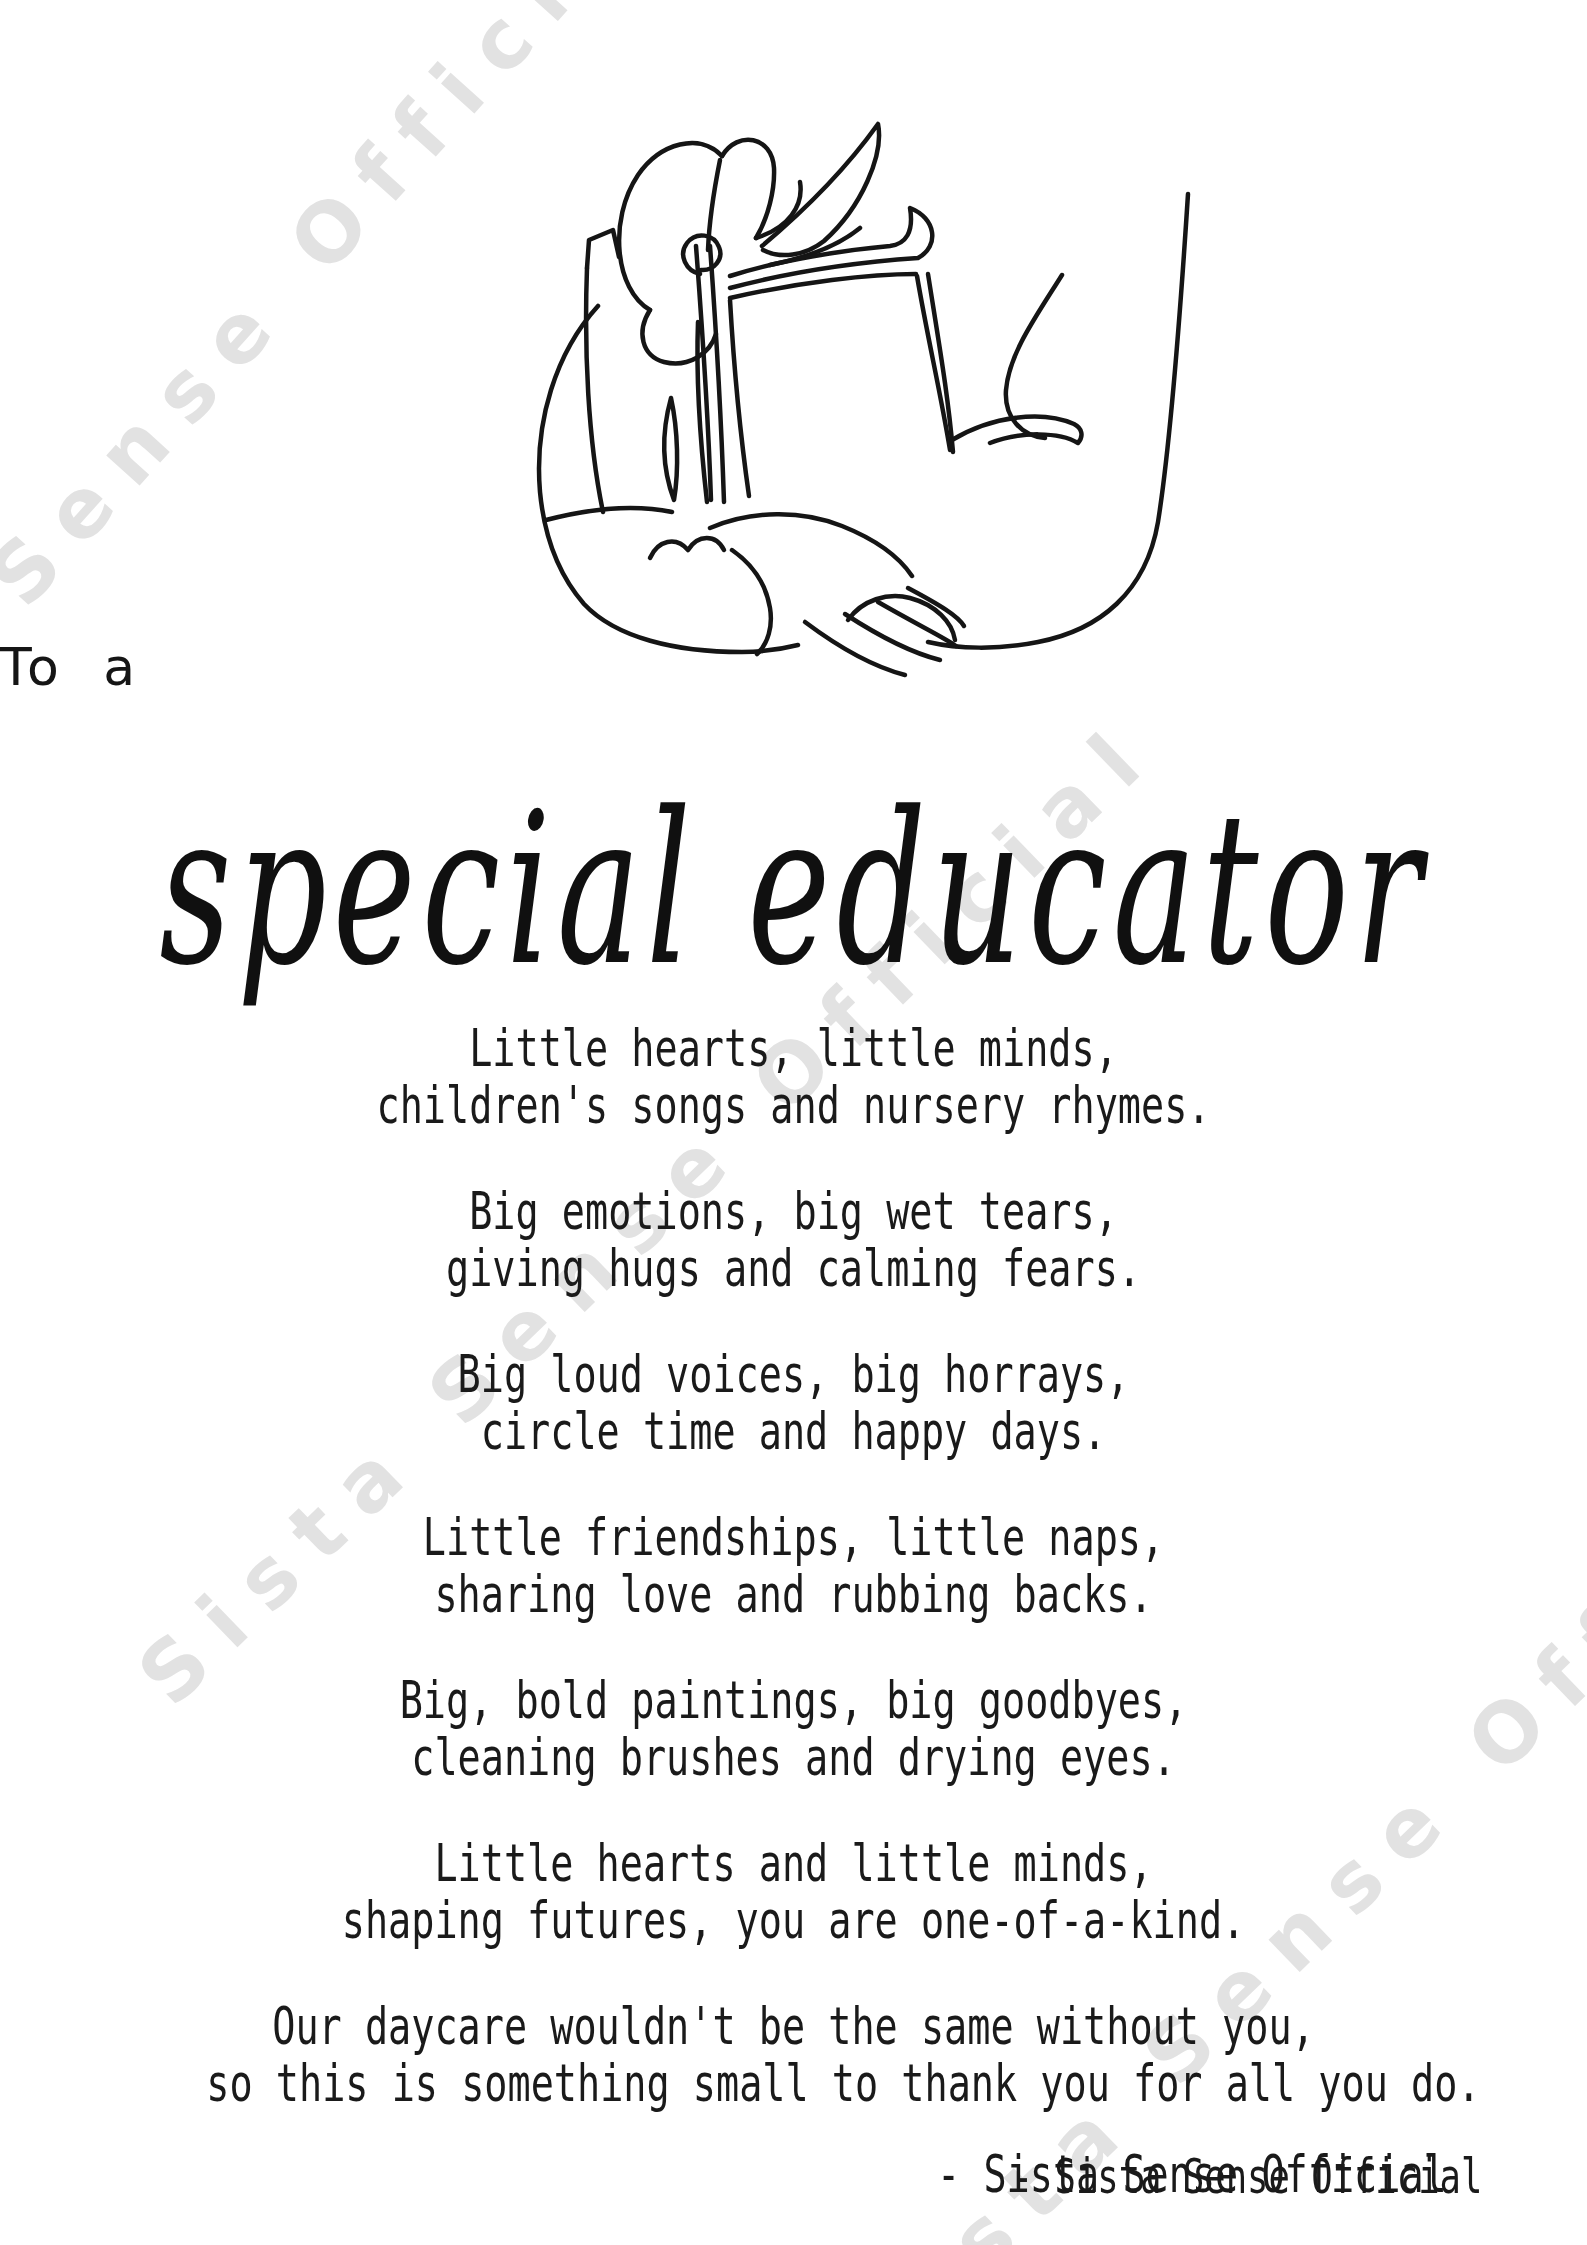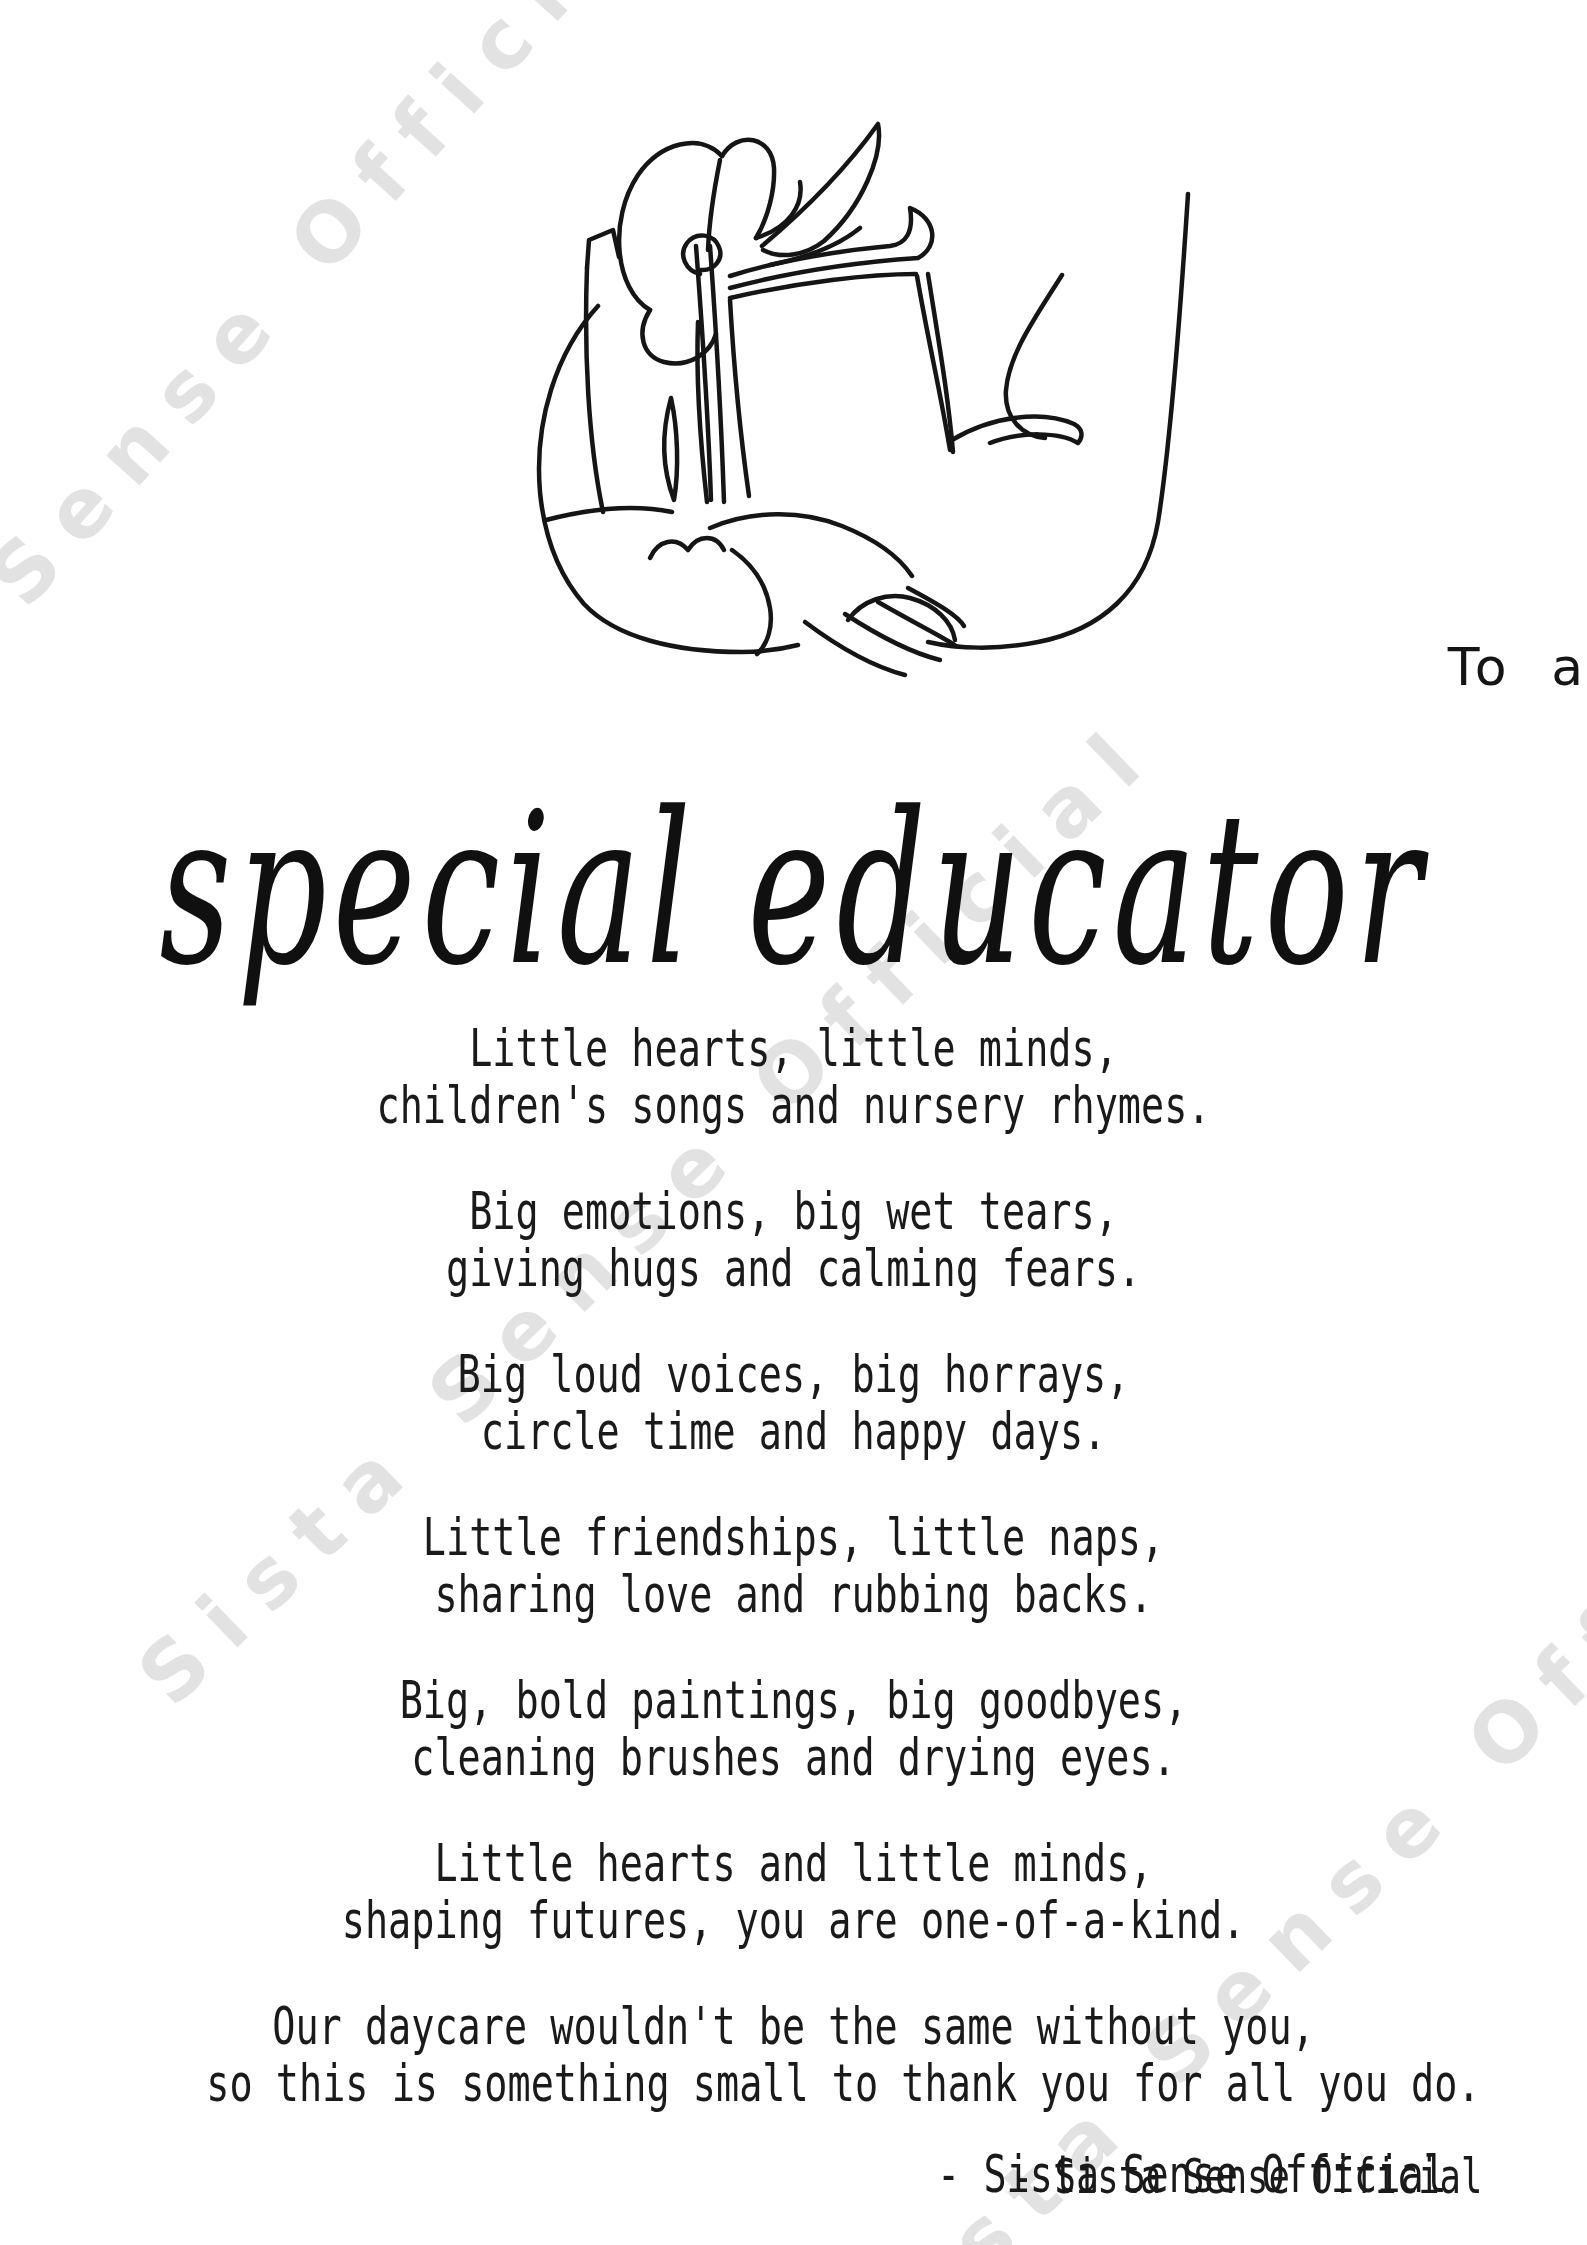--- a/index.html
+++ b/index.html
@@ -22,21 +22,21 @@
   .illustration{
     position:absolute;left:300px;top:60px;width:900px;height:650px;z-index:1;
   }
   .illustration path{
     fill:none;stroke:#151515;stroke-width:4.5;
     stroke-linecap:round;stroke-linejoin:round;
   }
   
   .lead-in{
     position:absolute;left:0;top:636px;width:100%;z-index:1;
-    text-align:right;color:#151515;
+    text-align:left;color:#151515;
     font-family:"DejaVu Sans","Liberation Sans",sans-serif;
     font-size:52px;letter-spacing:4px;word-spacing:20px;line-height:1.2;
   }
   .script-title{
     position:absolute;left:0;top:790px;width:100%;z-index:1;
     text-align:center;color:#101010;
     font-family:"DejaVu Serif","Liberation Serif",serif;
     font-style:italic;font-size:140px;line-height:200px;letter-spacing:6px;
     transform:scaleY(1.5);transform-origin:50% 50%;
   }

